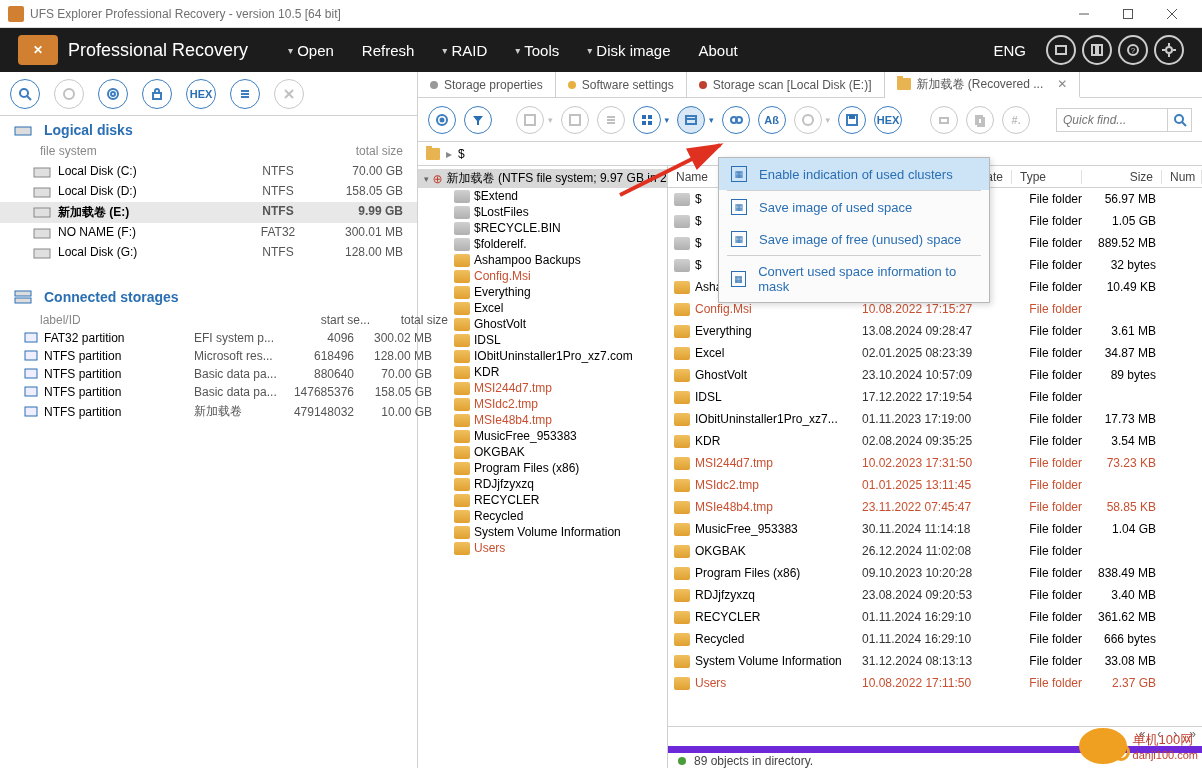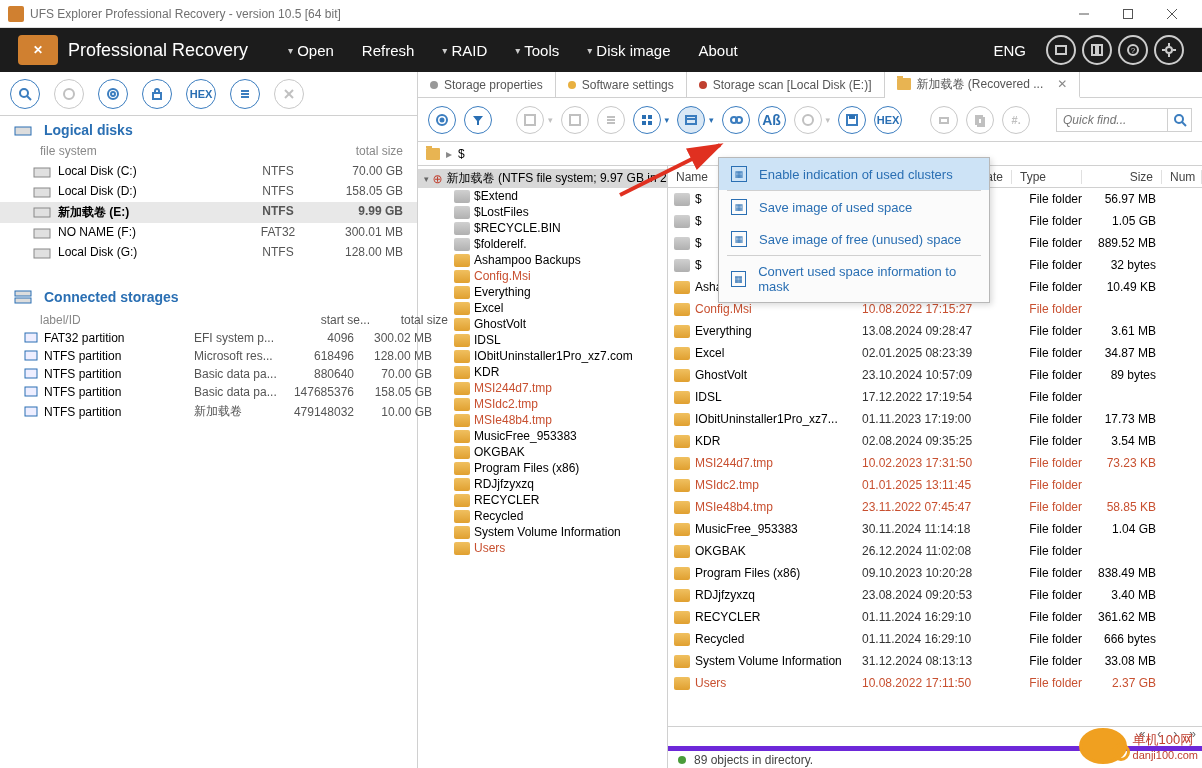--- a/index.html
+++ b/index.html
@@ -98,21 +98,21 @@
 .lrow .tp { width:70px;text-align:right; }
 .lrow .sz { width:80px; text-align:right; padding-right:6px; }
 .lrow .nu { width:40px; }
 .lrow.red .nm, .lrow.red .dt, .lrow.red .tp, .lrow.red .sz { color:#c85030; }
 
 
 .scrollbtm { height:20px; border-top:1px solid #d0d0d0; display:flex; justify-content:flex-end; font-size:12px; color:#666; }
 .scrollbtm span { padding:0 6px; cursor:pointer; }
 
 
-.statusbar { height:22px; border-top:5px solid #6d28d9; display:flex; align-items:center; padding:0 10px; gap:8px; font-size:12px; color:#444; }
+.statusbar { height:22px; border-top:7px solid #6d28d9; display:flex; align-items:center; padding:0 10px; gap:8px; font-size:12px; color:#444; }
 .statusbar .sdot { width:8px;height:8px;border-radius:50%;background:#4a9c3a; }
 
 
 .ddmenu { position:absolute; top:157px; left:718px; width:272px; background:#fbfbfb; border:1px solid #b8b8b8; box-shadow:2px 2px 6px rgba(0,0,0,.15); z-index:50; }
 .dditem { display:flex; align-items:center; padding:8px 12px; gap:12px; cursor:pointer; color:#2a6fb3; font-size:13px; }
 .dditem:hover, .dditem.hov { background:#cde3f6; }
 .dditem .icn { width:16px; height:16px; border:1px solid #2a6fb3; display:flex; align-items:center;justify-content:center;font-size:9px;}
 .ddsep { height:1px; background:#d0d0d0; margin:0 8px; }
 
 
@@ -428,21 +428,21 @@
             <line x1="2" y1="6" x2="12" y2="6"></line>
           </svg>
         </div>
         <span class="rtddl">▾</span>
       <div class="rtbtn">
           <svg class="ico" viewBox="0 0 14 14">
             <circle cx="5" cy="7" r="3"></circle>
             <circle cx="10" cy="7" r="3"></circle>
           </svg>
         </div>
-      <div class="rtbtn" style="font-size:14px">Aß</div>
+      <div class="rtbtn" style="font-size:11px">Aß</div>
       <div class="rtbtn gray">
           <svg class="ico g" viewBox="0 0 14 14">
             <circle cx="7" cy="7" r="5"></circle>
           </svg>
         </div>
         <span class="rtddl" style="color:#c0c0c0">▾</span>
       <div class="rtbtn">
           <svg class="ico" viewBox="0 0 14 14">
             <rect x="2" y="2" width="10" height="10"></rect>
             <rect x="4" y="2" width="6" height="4" fill="#2a6fb3" stroke="none"></rect>

